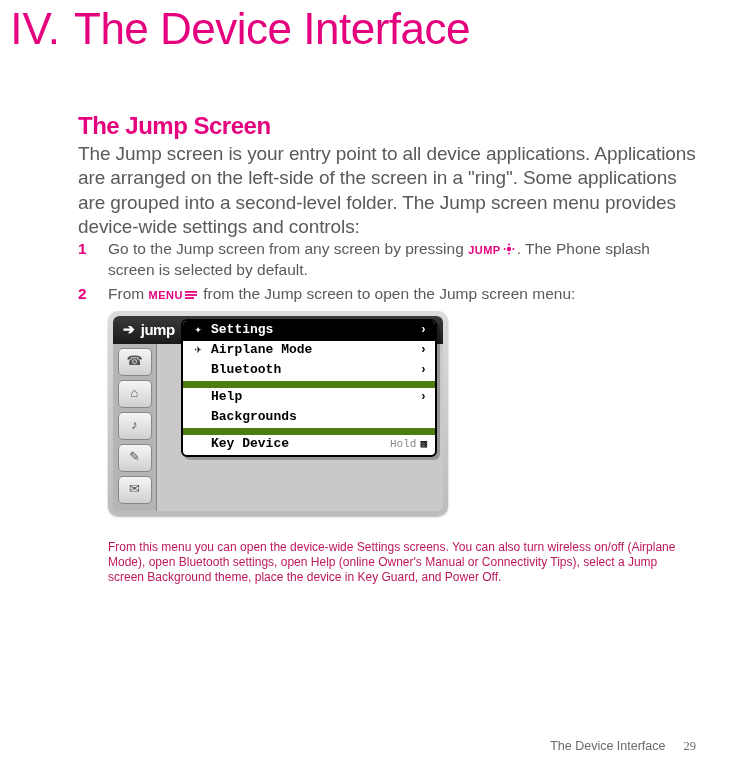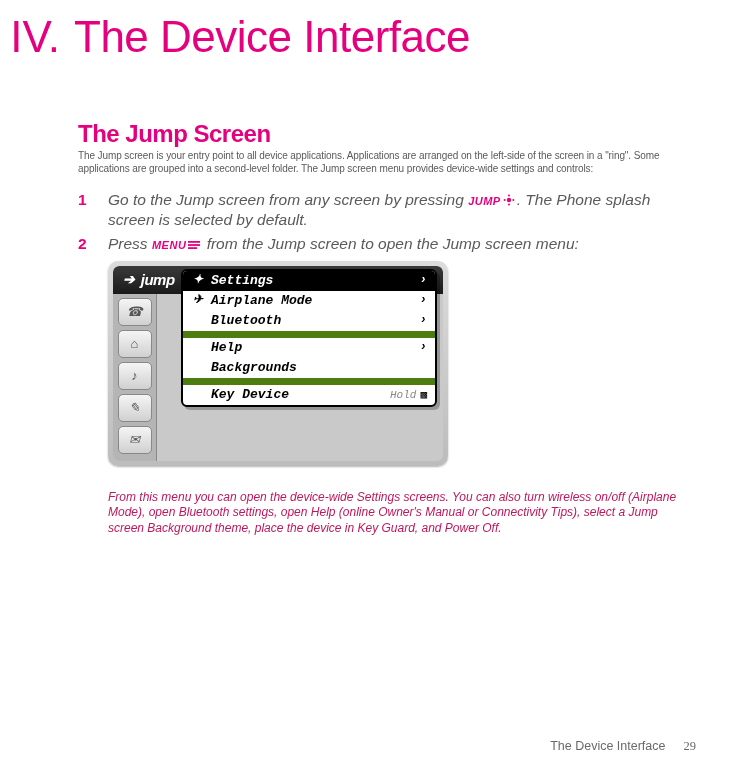--- a/index.html
+++ b/index.html
@@ -11,21 +11,21 @@
     position: relative;
     color: #5a5a5a;
   }
   .page {
     padding: 0 38px 0 0;
   }
   .chapter-row {
     display: flex;
     align-items: baseline;
     gap: 14px;
-    padding-top: 12px;
+    padding-top: 4px;
   }
   .chapter-num {
     font-size: 44px;
     font-weight: 300;
     color: #e5007e;
     letter-spacing: 0px;
     width: 60px;
     text-align: right;
     font-family: "Helvetica Neue", Arial, sans-serif;
   }
@@ -41,43 +41,42 @@
   }
   .section-title {
     font-size: 24px;
     font-weight: 700;
     color: #e5007e;
     font-stretch: condensed;
     letter-spacing: -0.5px;
     margin-bottom: 2px;
   }
   .intro {
-    font-size: 10px;
+    font-size: 19px;
     line-height: 1.28;
     color: #5a5a5a;
     font-stretch: condensed;
     letter-spacing: -0.1px;
-    margin-bottom: 14px;
   }
   .steps { list-style: none; }
   .step {
     display: flex;
     gap: 20px;
     font-size: 15.5px;
     line-height: 1.28;
     color: #5a5a5a;
     margin-bottom: 4px;
     font-stretch: condensed;
   }
   .step-num {
     font-weight: 700;
     color: #e5007e;
     min-width: 10px;
   }
-  .step-body { flex: 1; font-style: italic; }
+  .step-body { flex: 1; }
   .kw { color: #e5007e; font-weight: 700; font-size: 11px; letter-spacing: 0.5px; }
   .mini-icon { display: inline-block; vertical-align: middle; margin: 0 1px; }
 
   
   .device {
     width: 340px;
     height: 205px;
     margin: 6px 0 10px 0;
     background: linear-gradient(#dcdcdc,#bcbcbc);
     border-radius: 10px;
@@ -197,21 +196,21 @@
                 <circle cx="7" cy="1.6" r="1" fill="#e5007e"></circle>
                 <circle cx="7" cy="10.4" r="1" fill="#e5007e"></circle>
                 <circle cx="2.6" cy="6" r="1" fill="#e5007e"></circle>
                 <circle cx="11.4" cy="6" r="1" fill="#e5007e"></circle>
               </svg></span><span>. The Phone splash screen is selected by default.</span>
         </span>
       </li>
       <li class="step">
         <span class="step-num">2</span>
         <span class="step-body">
-          <span>Press </span><span class="kw">MENU</span><span class="mini-icon"><svg width="14" height="10" viewBox="0 0 14 10">
+          <span>From </span><span class="kw">MENU</span><span class="mini-icon"><svg width="14" height="10" viewBox="0 0 14 10">
                 <rect x="1" y="1" width="12" height="1.8" fill="#e5007e"></rect>
                 <rect x="1" y="4.1" width="12" height="1.8" fill="#e5007e"></rect>
                 <rect x="1" y="7.2" width="9" height="1.8" fill="#e5007e"></rect>
               </svg></span><span> from the Jump screen to open the Jump screen menu:</span>
 
           <div class="device">
             <div class="device-inner">
               <div class="titlebar">
                 <span class="arrow">➔</span>
                 <span class="jump-label">jump</span>

